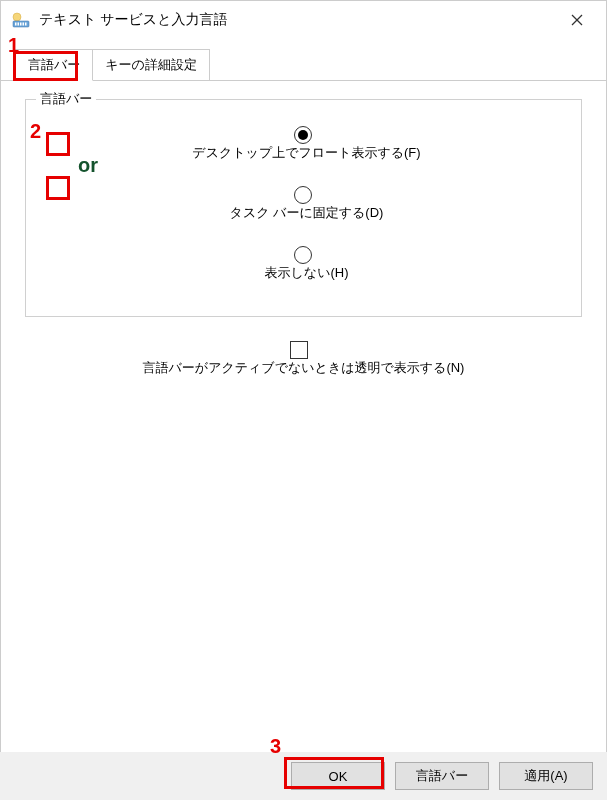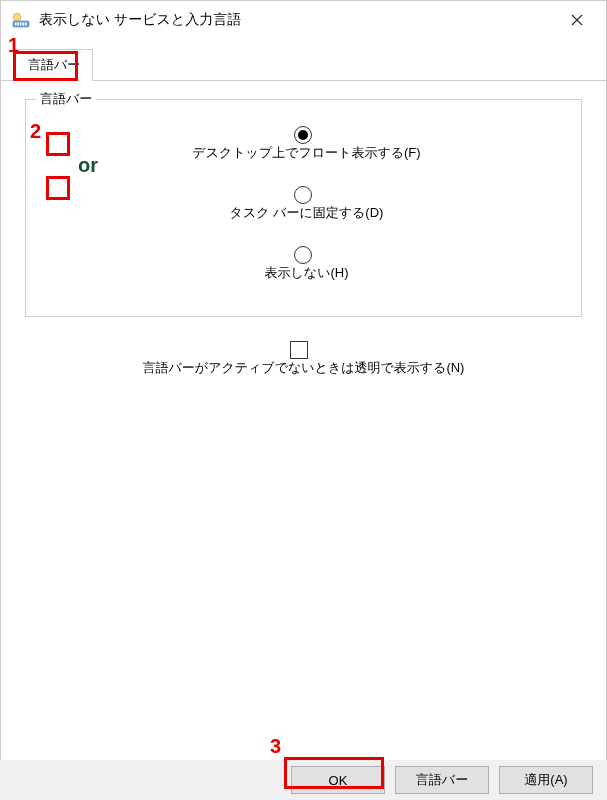--- a/index.html
+++ b/index.html
@@ -147,21 +147,21 @@
       content: '✓';
       font-size: 14px;
       color: #0066cc;
       font-weight: bold;
     }
     .button-bar {
       position: absolute;
       bottom: 0;
       left: 0;
       right: 0;
-      height: 40px;
+      height: 48px;
       background: #f0f0f0;
       display: flex;
       align-items: center;
       justify-content: flex-end;
       padding: 0 14px;
       gap: 10px;
     }
     .btn {
       width: 94px;
       height: 28px;
@@ -203,31 +203,32 @@
       <svg viewBox="0 0 20 16">
         <circle cx="6" cy="5" r="4" fill="#f5d67a" stroke="#d4a840" stroke-width="0.5"></circle>
         <rect x="2" y="9" width="16" height="6" rx="1" fill="#6ba5d9" stroke="#3a6ea5" stroke-width="0.5"></rect>
         <rect x="4" y="10.5" width="1.5" height="3" fill="#fff"></rect>
         <rect x="6.5" y="10.5" width="1.5" height="3" fill="#fff"></rect>
         <rect x="9" y="10.5" width="1.5" height="3" fill="#fff"></rect>
         <rect x="11.5" y="10.5" width="1.5" height="3" fill="#fff"></rect>
         <rect x="14" y="10.5" width="1.5" height="3" fill="#fff"></rect>
       </svg>
     </div>
-    <div class="titlebar-title">表示しない サービスと入力言語</div>
+    <div class="titlebar-title">テキスト サービスと入力言語</div>
     <div class="close-btn">
       <svg width="12" height="12" viewBox="0 0 12 12">
         <line x1="1" y1="1" x2="11" y2="11" stroke="#333" stroke-width="1.2"></line>
         <line x1="11" y1="1" x2="1" y2="11" stroke="#333" stroke-width="1.2"></line>
       </svg>
     </div>
   </div>
 
   <div class="tabs">
     <div class="tab active">言語バー</div>
+    <div class="tab">キーの詳細設定</div>
   </div>
 
   <div class="content">
     <div class="fieldset">
       <div class="fieldset-legend">言語バー</div>
       <div class="radio-group">
 
         <div class="radio-row">
           <div class="radio checked"></div>
           <span>デスクトップ上でフロート表示する(F)</span>

